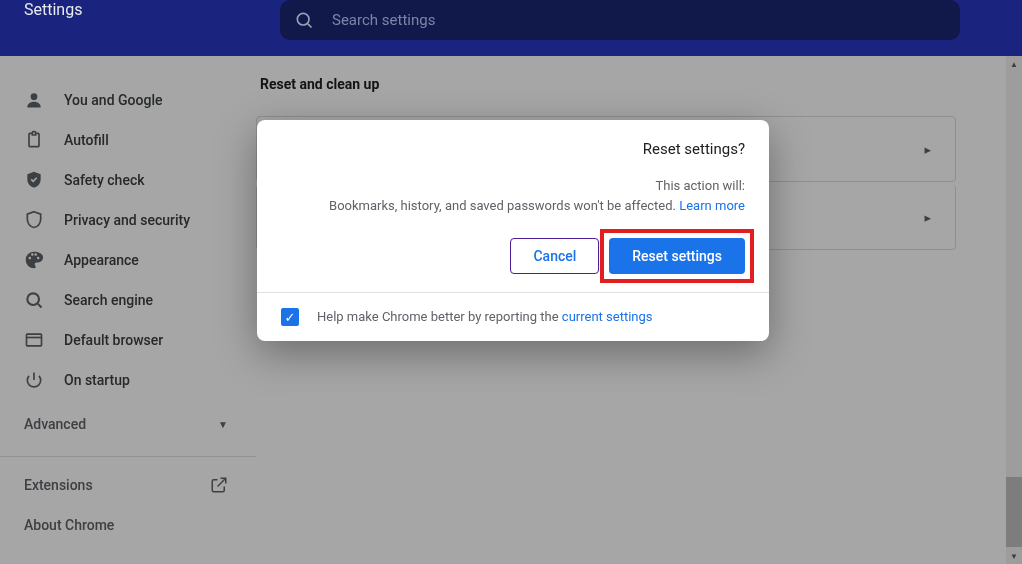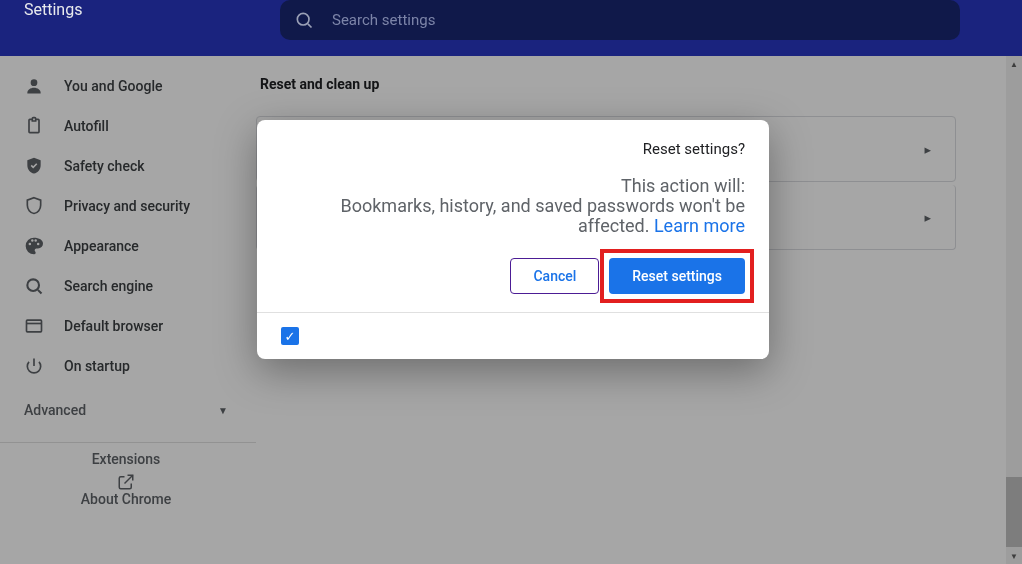--- a/index.html
+++ b/index.html
@@ -37,21 +37,21 @@
   .search-icon { color: #9aa0b6; margin-right: 18px; }
   .search-placeholder { color: #7c84a8; font-size: 15px; }
 
   .main {
     display: flex;
     height: calc(564px - 56px);
     position: relative;
   }
   .sidebar {
     width: 256px;
-    padding-top: 10px;
+    padding-top: 24px;
     font-size: 14px;
   }
   .side-item {
     height: 40px;
     display: flex;
     align-items: center;
     padding-left: 24px;
     color: #3c4043;
   }
   .side-item .icn {
@@ -74,21 +74,20 @@
   .divider { height: 1px; background: #e0e0e0; margin: 8px 0; }
   .ext-row {
     height: 40px;
     display: flex;
     align-items: center;
     padding-left: 24px;
     color: #5f6368;
     font-weight: 500;
     justify-content: space-between;
     padding-right: 28px;
-    flex-direction: column;
   }
 
   .content {
     flex: 1;
     padding: 20px 0 0 0;
     position: relative;
   }
   .section-title {
     font-size: 14px;
     color: #202124;
@@ -149,21 +148,21 @@
     left: 257px;
     top: 120px;
     width: 512px;
     background: #fff;
     border-radius: 8px;
     box-shadow: 0 12px 40px rgba(0,0,0,0.35);
     overflow: hidden;
   }
   .dlg-body { padding: 20px 24px 18px 24px; text-align: right; }
   .dlg-title { font-size: 15px; color: #202124; margin-bottom: 18px; }
-  .dlg-text { font-size: 18px; color: #5f6368; line-height: 20px; }
+  .dlg-text { font-size: 13px; color: #5f6368; line-height: 20px; }
   .dlg-list { margin: 18px 0; }
   .dlg-list div { font-size: 13px; color: #5f6368; line-height: 20px; }
   .link { color: #1a73e8; }
   .dlg-actions {
     display: flex;
     justify-content: flex-end;
     gap: 10px;
     margin-top: 22px;
   }
   .btn {
@@ -358,14 +357,17 @@
           <span>Reset settings</span>
         </div>
         <div class="highlight-box" style="left:-9px;top:-9px;right:-9px;bottom:-9px;"></div>
       </div>
     </div>
   </div>
   <div class="dlg-footer">
     <span class="checkbox">
       <span class="check-mark">✓</span>
     </span>
+    <span class="dlg-text">
+      <span>Help make Chrome better by reporting the </span><span class="link">current settings</span>
+    </span>
   </div>
 </div>
 
 </body></html>

